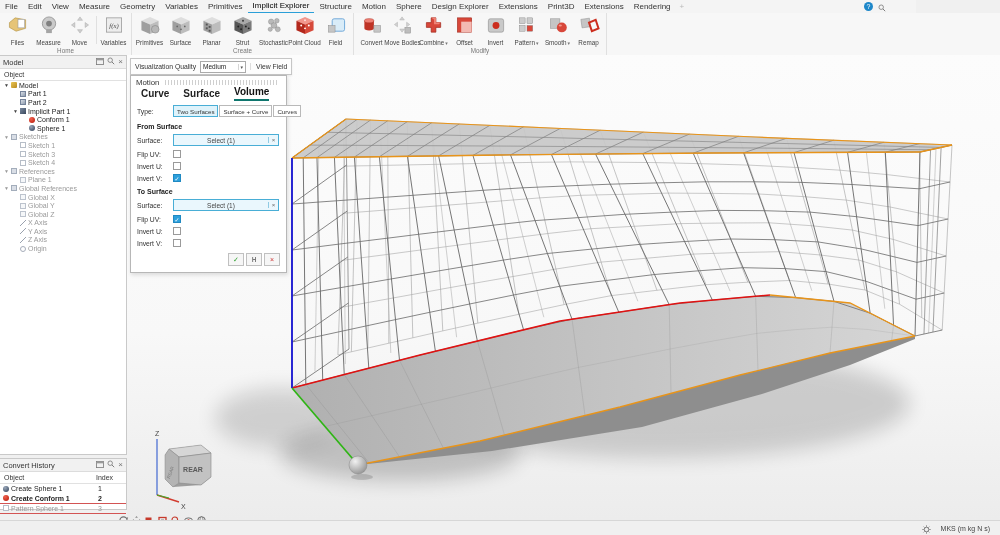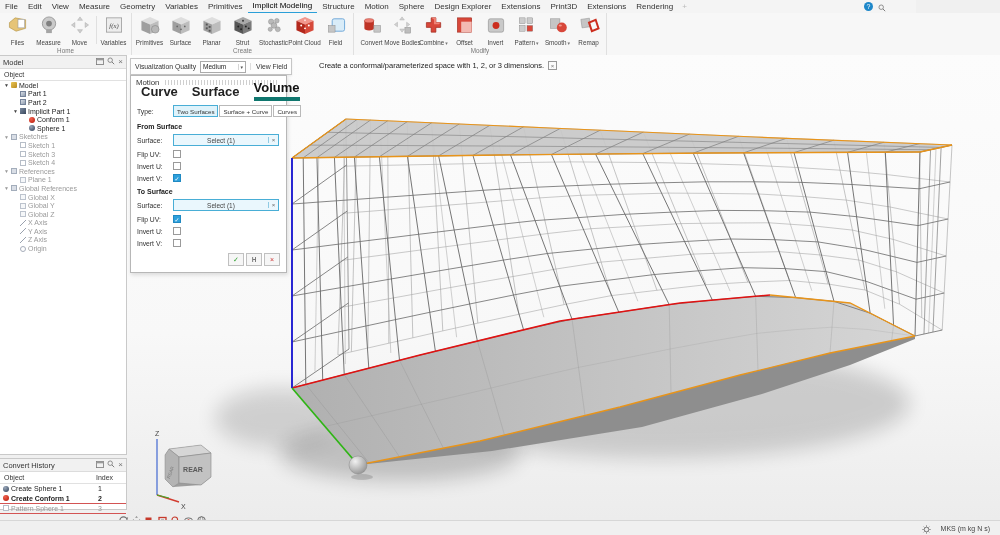--- a/index.html
+++ b/index.html
@@ -74,22 +74,22 @@
   .qbtn{font-size:6.8px;color:#333;border-left:1px solid #ddd;padding-left:5px;white-space:nowrap;}
   
   #dialog{position:absolute;left:3px;top:20px;width:157px;height:198px;background:#fff;
           border:1px solid #b7b7b7;box-shadow:1px 2px 4px rgba(0,0,0,.12);box-sizing:border-box;
           display:flex;flex-direction:column;}
   .dtitle-row{display:flex;align-items:center;height:12px;padding:0 5px;}
   .dtitle{font-size:7.8px;color:#333;}
   .drag-dots{flex:1;height:5px;margin:0 2px 0 6px;
              background:repeating-linear-gradient(90deg,#cfcfcf 0 1px,transparent 1px 3px);}
   .dtabs{display:flex;gap:14px;padding:0 10px;height:13px;align-items:flex-end;}
-  .dtab{font-size:13px;color:#222;font-weight:bold;padding-bottom:2px;}
-  .dtab.active{color:#111;border-bottom:4px solid #0f766e;}
+  .dtab{font-size:10px;color:#222;font-weight:bold;padding-bottom:2px;}
+  .dtab.active{color:#111;border-bottom:2px solid #0f766e;}
   .drow{display:flex;align-items:center;padding:0 0 0 6px;margin-top:4px;}
   .dlabel{width:36px;font-size:6.8px;color:#333;flex:none;}
   .dsection{font-size:7px;font-weight:bold;color:#222;padding:6px 0 0 6px;}
   .seg{display:flex;}
   .segbtn{font-size:6.2px;border:1px solid #b9b9b9;background:#fff;color:#333;height:10px;
           display:flex;align-items:center;padding:0 3px;margin-right:1px;white-space:nowrap;}
   .segbtn.sel{background:#dff3fb;border-color:#49aed6;}
   .dselect{width:104px;height:10px;background:#eaf7fd;border:1px solid #49aed6;display:flex;align-items:center;font-size:6.5px;color:#336;}
   .dselect .dsv{flex:1;text-align:center;color:#444;}
   .dselect .dsx{border-left:1px solid #8fcbe4;width:9px;text-align:center;color:#666;font-size:6px;}
@@ -117,21 +117,21 @@
 <div id="app">
 
   <div id="menubar">
       <span class="menu-item">File</span>
       <span class="menu-item">Edit</span>
       <span class="menu-item">View</span>
       <span class="menu-item">Measure</span>
       <span class="menu-item">Geometry</span>
       <span class="menu-item">Variables</span>
       <span class="menu-item">Primitives</span>
-      <span class="menu-item active">Implicit Modeling</span>
+      <span class="menu-item active">Implicit Explorer</span>
       <span class="menu-item">Structure</span>
       <span class="menu-item">Motion</span>
       <span class="menu-item">Sphere</span>
       <span class="menu-item">Design Explorer</span>
       <span class="menu-item">Extensions</span>
       <span class="menu-item">Print3D</span>
       <span class="menu-item">Extensions</span>
       <span class="menu-item">Rendering</span>
       <span class="menu-plus">+</span>
       <span id="menubar-right">
@@ -668,24 +668,20 @@
           <polyline points="358.0,462.0 480.0,438.0 620.0,404.0 740.0,372.0 830.0,350.0 915.0,333.0" fill="none" stroke="#e8941a" stroke-width="1.4" opacity="1"></polyline>
           <polyline points="770.0,292.0 850.0,300.0 915.0,333.0" fill="none" stroke="#e8941a" stroke-width="1.3" opacity="1"></polyline>
           <polyline points="292.0,385.0 420.0,352.0 560.0,318.0 680.0,300.0 770.0,292.0" fill="none" stroke="#e01212" stroke-width="1.6" opacity="1"></polyline>
           <line x1="292" y1="155" x2="292" y2="385" stroke="#1a18d6" stroke-width="1.8" opacity="1"></line>
           <line x1="292" y1="385" x2="358" y2="462" stroke="#2fb515" stroke-width="1.7" opacity="1"></line>
           <ellipse cx="362" cy="474" rx="11" ry="3" fill="#000" opacity="0.15"></ellipse>
           <circle cx="358" cy="462" r="9" fill="url(#ballG)" stroke="#7c7c7c" stroke-width="0.4"></circle>
         </g>
       </svg>
 
-    <div id="vmsg">
-      <span>Create a conformal/parameterized space with 1, 2, or 3 dimensions.</span>
-      <span class="msg-close">×</span>
-    </div>
 
     <div id="qtoolbar">
       <span class="qlabel">Visualization Quality</span>
       <span class="qselect">
         <span>Medium</span>
         <span class="qs-caret">▾</span>
       </span>
       <span class="qbtn">View Field</span>
     </div>
 

